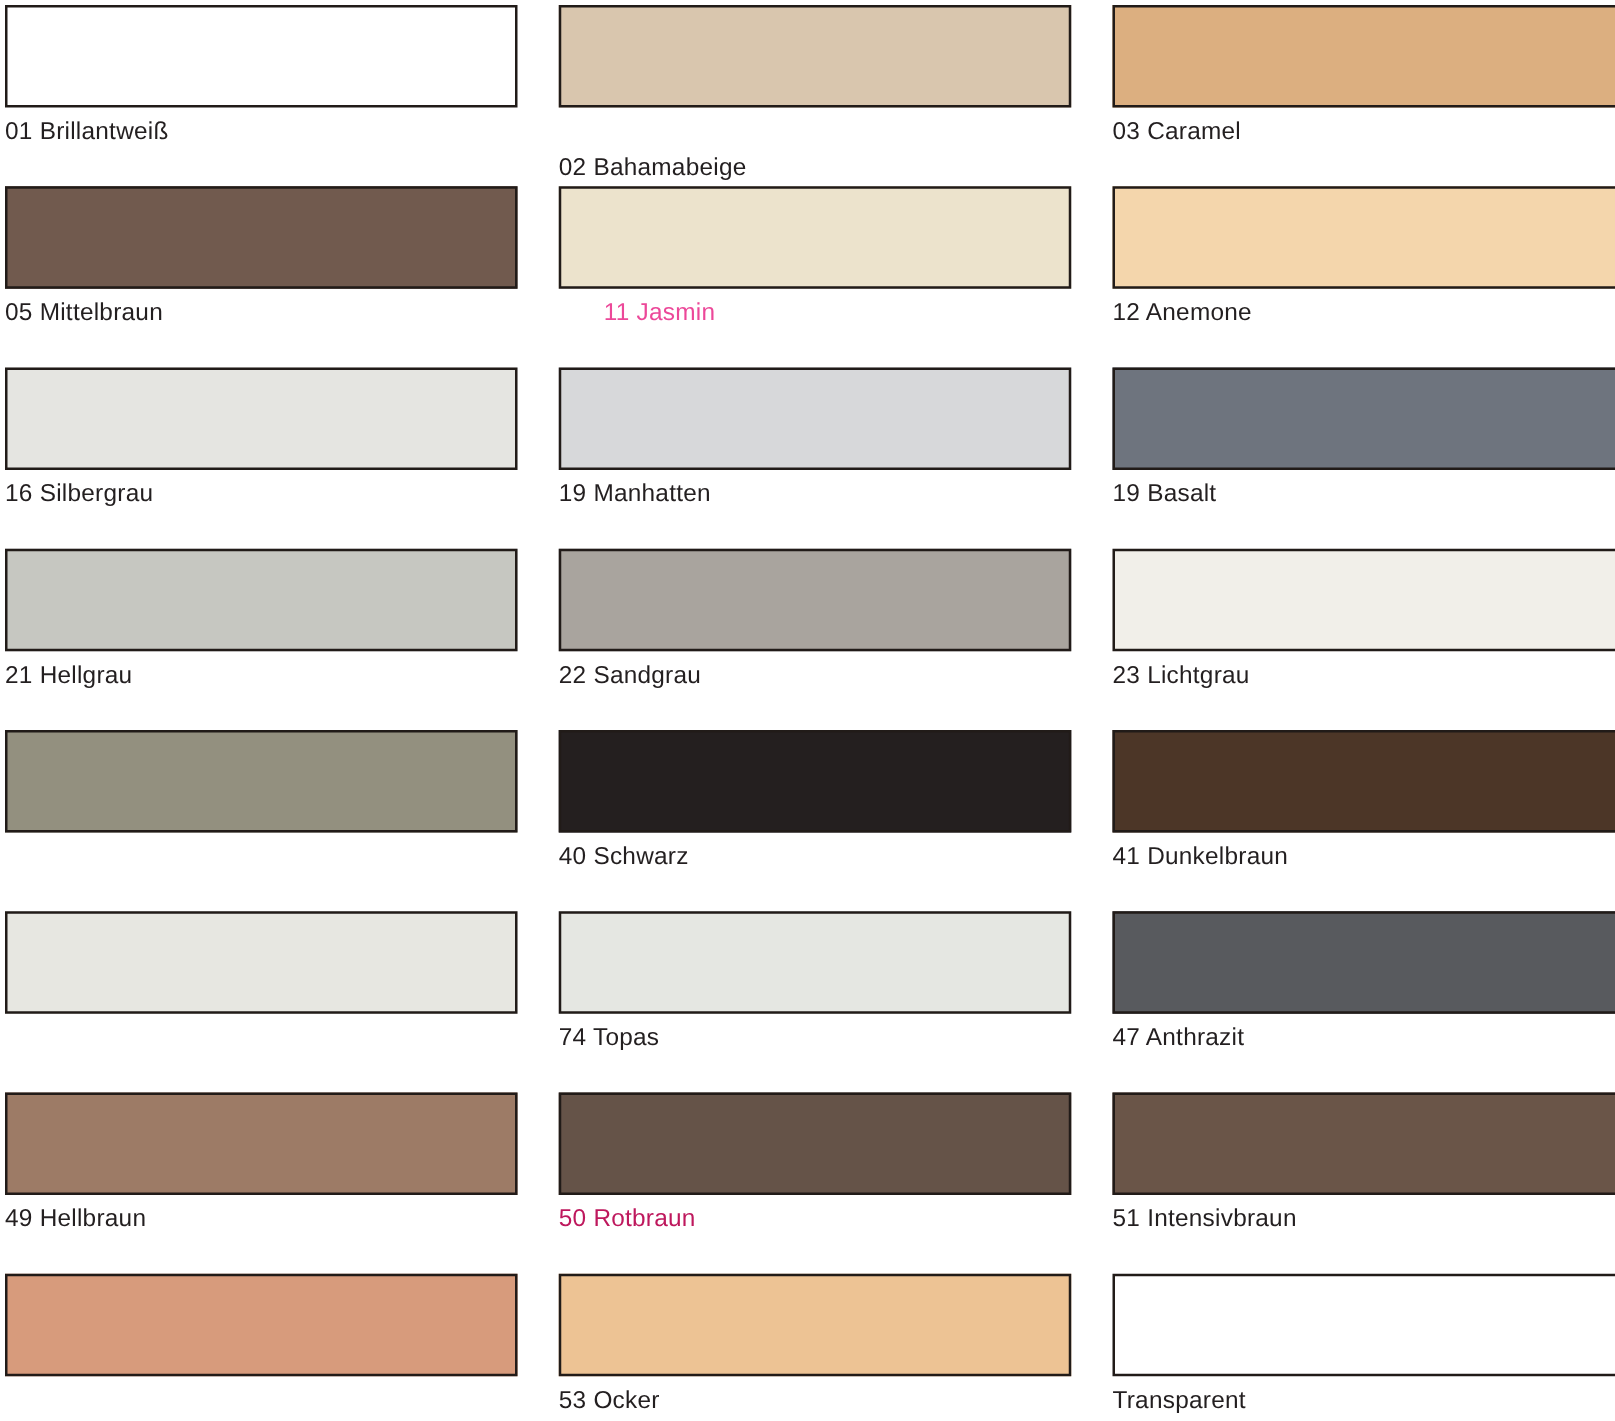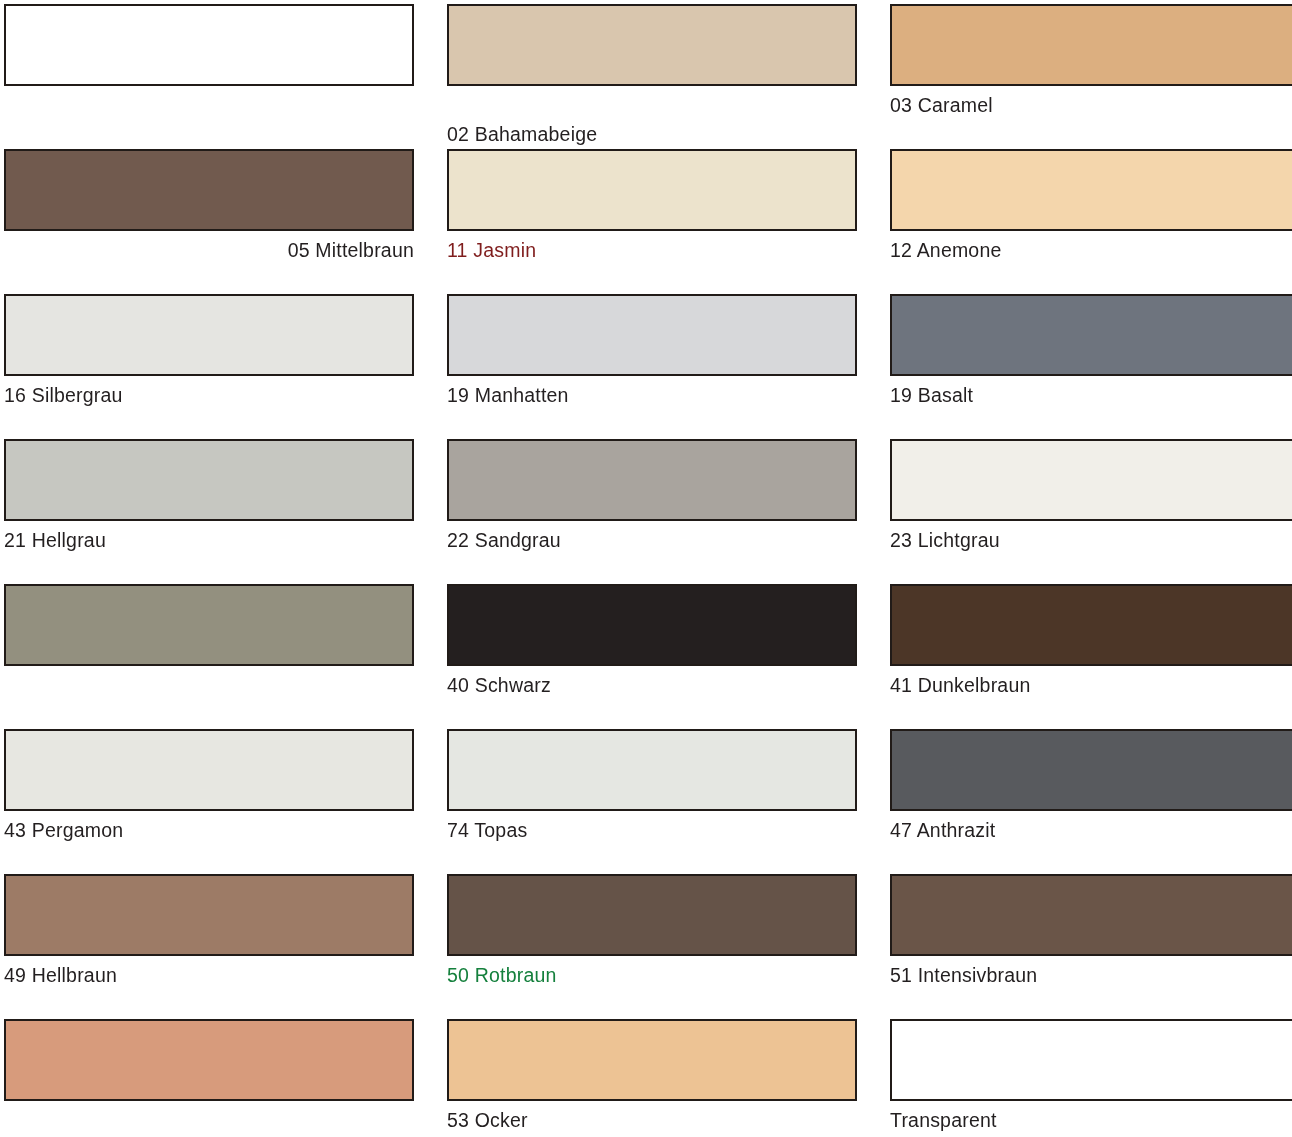--- a/index.html
+++ b/index.html
@@ -51,39 +51,40 @@
     white-space: nowrap;
   }
 </style>
 </head>
 <body>
 
 <div class="sheet">
   <div class="grid" id="swatch-grid">
       <div class="swatch-cell">
         <div class="swatch-box" style="background: rgb(255, 255, 255); border-color: rgb(33, 27, 24);"></div>
+        <div class="swatch-label" style="color: rgb(35, 31, 32);">01 Brillantweiß</div>
       </div>
       <div class="gap-cell"></div>
       <div class="swatch-cell">
         <div class="swatch-box" style="background: rgb(217, 198, 174); border-color: rgb(33, 27, 24);"></div>
         <div class="swatch-label" style="color: rgb(35, 31, 32); margin-top: 36px;">02 Bahamabeige</div>
       </div>
       <div class="gap-cell"></div>
       <div class="swatch-cell">
         <div class="swatch-box" style="background: rgb(220, 175, 128); border-color: rgb(33, 27, 24);"></div>
         <div class="swatch-label" style="color: rgb(35, 31, 32);">03 Caramel</div>
       </div>
       <div class="swatch-cell">
         <div class="swatch-box" style="background: rgb(113, 90, 78); border-color: rgb(33, 27, 24);"></div>
-        <div class="swatch-label" style="color: rgb(35, 31, 32); text-align: right;">05 Mittelbraun</div>
+        <div class="swatch-label" style="color: rgb(35, 31, 32);">05 Mittelbraun</div>
       </div>
       <div class="gap-cell"></div>
       <div class="swatch-cell">
         <div class="swatch-box" style="background: rgb(236, 227, 204); border-color: rgb(33, 27, 24);"></div>
-        <div class="swatch-label" style="color: #7f1d1d;">11 Jasmin</div>
+        <div class="swatch-label" style="color: #ec4899; margin-left: 36px;">11 Jasmin</div>
       </div>
       <div class="gap-cell"></div>
       <div class="swatch-cell">
         <div class="swatch-box" style="background: rgb(244, 214, 172); border-color: rgb(33, 27, 24);"></div>
         <div class="swatch-label" style="color: rgb(35, 31, 32);">12 Anemone</div>
       </div>
       <div class="swatch-cell">
         <div class="swatch-box" style="background: rgb(229, 229, 225); border-color: rgb(33, 27, 24);"></div>
         <div class="swatch-label" style="color: rgb(35, 31, 32);">16 Silbergrau</div>
       </div>
@@ -119,40 +120,39 @@
         <div class="swatch-box" style="background: rgb(36, 31, 31); border-color: rgb(33, 27, 24);"></div>
         <div class="swatch-label" style="color: rgb(35, 31, 32);">40 Schwarz</div>
       </div>
       <div class="gap-cell"></div>
       <div class="swatch-cell">
         <div class="swatch-box" style="background: rgb(76, 54, 39); border-color: rgb(33, 27, 24);"></div>
         <div class="swatch-label" style="color: rgb(35, 31, 32);">41 Dunkelbraun</div>
       </div>
       <div class="swatch-cell">
         <div class="swatch-box" style="background: rgb(231, 231, 225); border-color: rgb(33, 27, 24);"></div>
-        <div class="swatch-label" style="color: rgb(35, 31, 32);">43 Pergamon</div>
       </div>
       <div class="gap-cell"></div>
       <div class="swatch-cell">
         <div class="swatch-box" style="background: rgb(229, 231, 226); border-color: rgb(33, 27, 24);"></div>
         <div class="swatch-label" style="color: rgb(35, 31, 32);">74 Topas</div>
       </div>
       <div class="gap-cell"></div>
       <div class="swatch-cell">
         <div class="swatch-box" style="background: rgb(88, 90, 94); border-color: rgb(33, 27, 24);"></div>
         <div class="swatch-label" style="color: rgb(35, 31, 32);">47 Anthrazit</div>
       </div>
       <div class="swatch-cell">
         <div class="swatch-box" style="background: rgb(157, 123, 102); border-color: rgb(33, 27, 24);"></div>
         <div class="swatch-label" style="color: rgb(35, 31, 32);">49 Hellbraun</div>
       </div>
       <div class="gap-cell"></div>
       <div class="swatch-cell">
         <div class="swatch-box" style="background: rgb(101, 83, 72); border-color: rgb(33, 27, 24);"></div>
-        <div class="swatch-label" style="color: #15803d;">50 Rotbraun</div>
+        <div class="swatch-label" style="color: #be185d;">50 Rotbraun</div>
       </div>
       <div class="gap-cell"></div>
       <div class="swatch-cell">
         <div class="swatch-box" style="background: rgb(106, 85, 72); border-color: rgb(33, 27, 24);"></div>
         <div class="swatch-label" style="color: rgb(35, 31, 32);">51 Intensivbraun</div>
       </div>
       <div class="swatch-cell">
         <div class="swatch-box" style="background: rgb(215, 155, 124); border-color: rgb(33, 27, 24);"></div>
       </div>
       <div class="gap-cell"></div>

